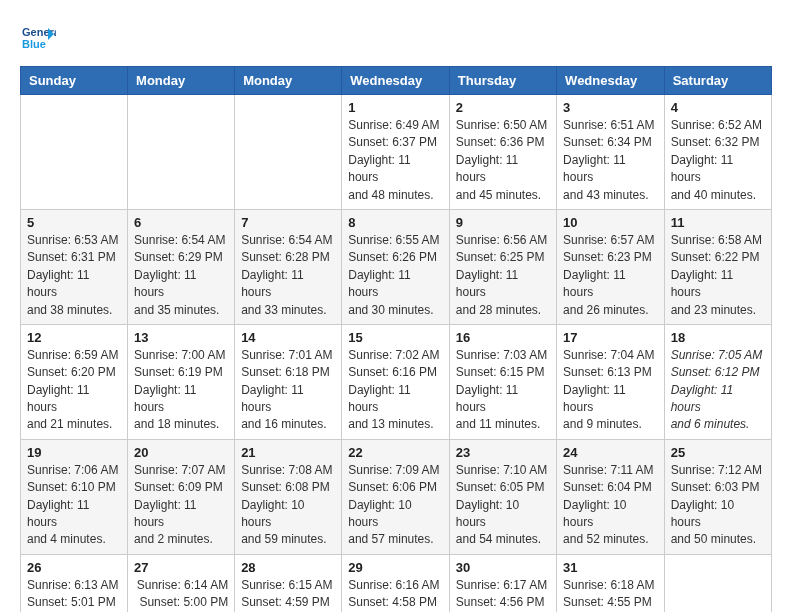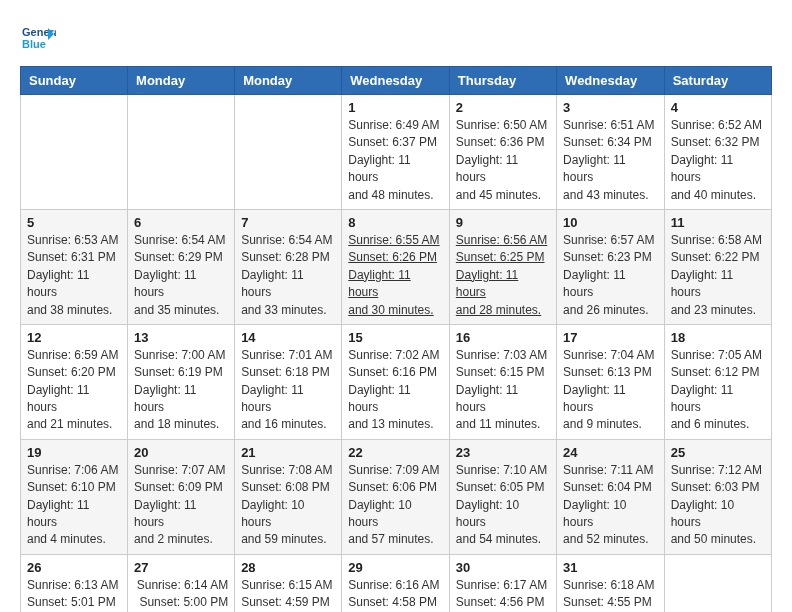--- a/index.html
+++ b/index.html
@@ -164,28 +164,28 @@
         </td>
         <td>
           <span class="day-number">7</span>
           <div class="day-cell-content" style="white-space: pre-line;">Sunrise: 6:54 AM
 Sunset: 6:28 PM
 Daylight: 11 hours
 and 33 minutes.</div>
         </td>
         <td>
           <span class="day-number">8</span>
-          <div class="day-cell-content" style="white-space: pre-line; text-decoration: underline;">Sunrise: 6:55 AM
+          <div class="day-cell-content" style="white-space: pre-line;">Sunrise: 6:55 AM
 Sunset: 6:26 PM
 Daylight: 11 hours
 and 30 minutes.</div>
         </td>
         <td>
           <span class="day-number">9</span>
-          <div class="day-cell-content" style="white-space: pre-line; text-decoration: underline;">Sunrise: 6:56 AM
+          <div class="day-cell-content" style="white-space: pre-line;">Sunrise: 6:56 AM
 Sunset: 6:25 PM
 Daylight: 11 hours
 and 28 minutes.</div>
         </td>
         <td>
           <span class="day-number">10</span>
           <div class="day-cell-content" style="white-space: pre-line;">Sunrise: 6:57 AM
 Sunset: 6:23 PM
 Daylight: 11 hours
 and 26 minutes.</div>
@@ -236,21 +236,21 @@
         </td>
         <td>
           <span class="day-number">17</span>
           <div class="day-cell-content" style="white-space: pre-line;">Sunrise: 7:04 AM
 Sunset: 6:13 PM
 Daylight: 11 hours
 and 9 minutes.</div>
         </td>
         <td>
           <span class="day-number">18</span>
-          <div class="day-cell-content" style="white-space: pre-line;">Sunrise: 7:05 AM
+          <div class="day-cell-content" style="white-space: pre-line; font-style: italic;">Sunrise: 7:05 AM
 Sunset: 6:12 PM
 Daylight: 11 hours
 and 6 minutes.</div>
         </td>
       </tr>
       <tr>
         <td>
           <span class="day-number">19</span>
           <div class="day-cell-content" style="white-space: pre-line;">Sunrise: 7:06 AM
 Sunset: 6:10 PM

